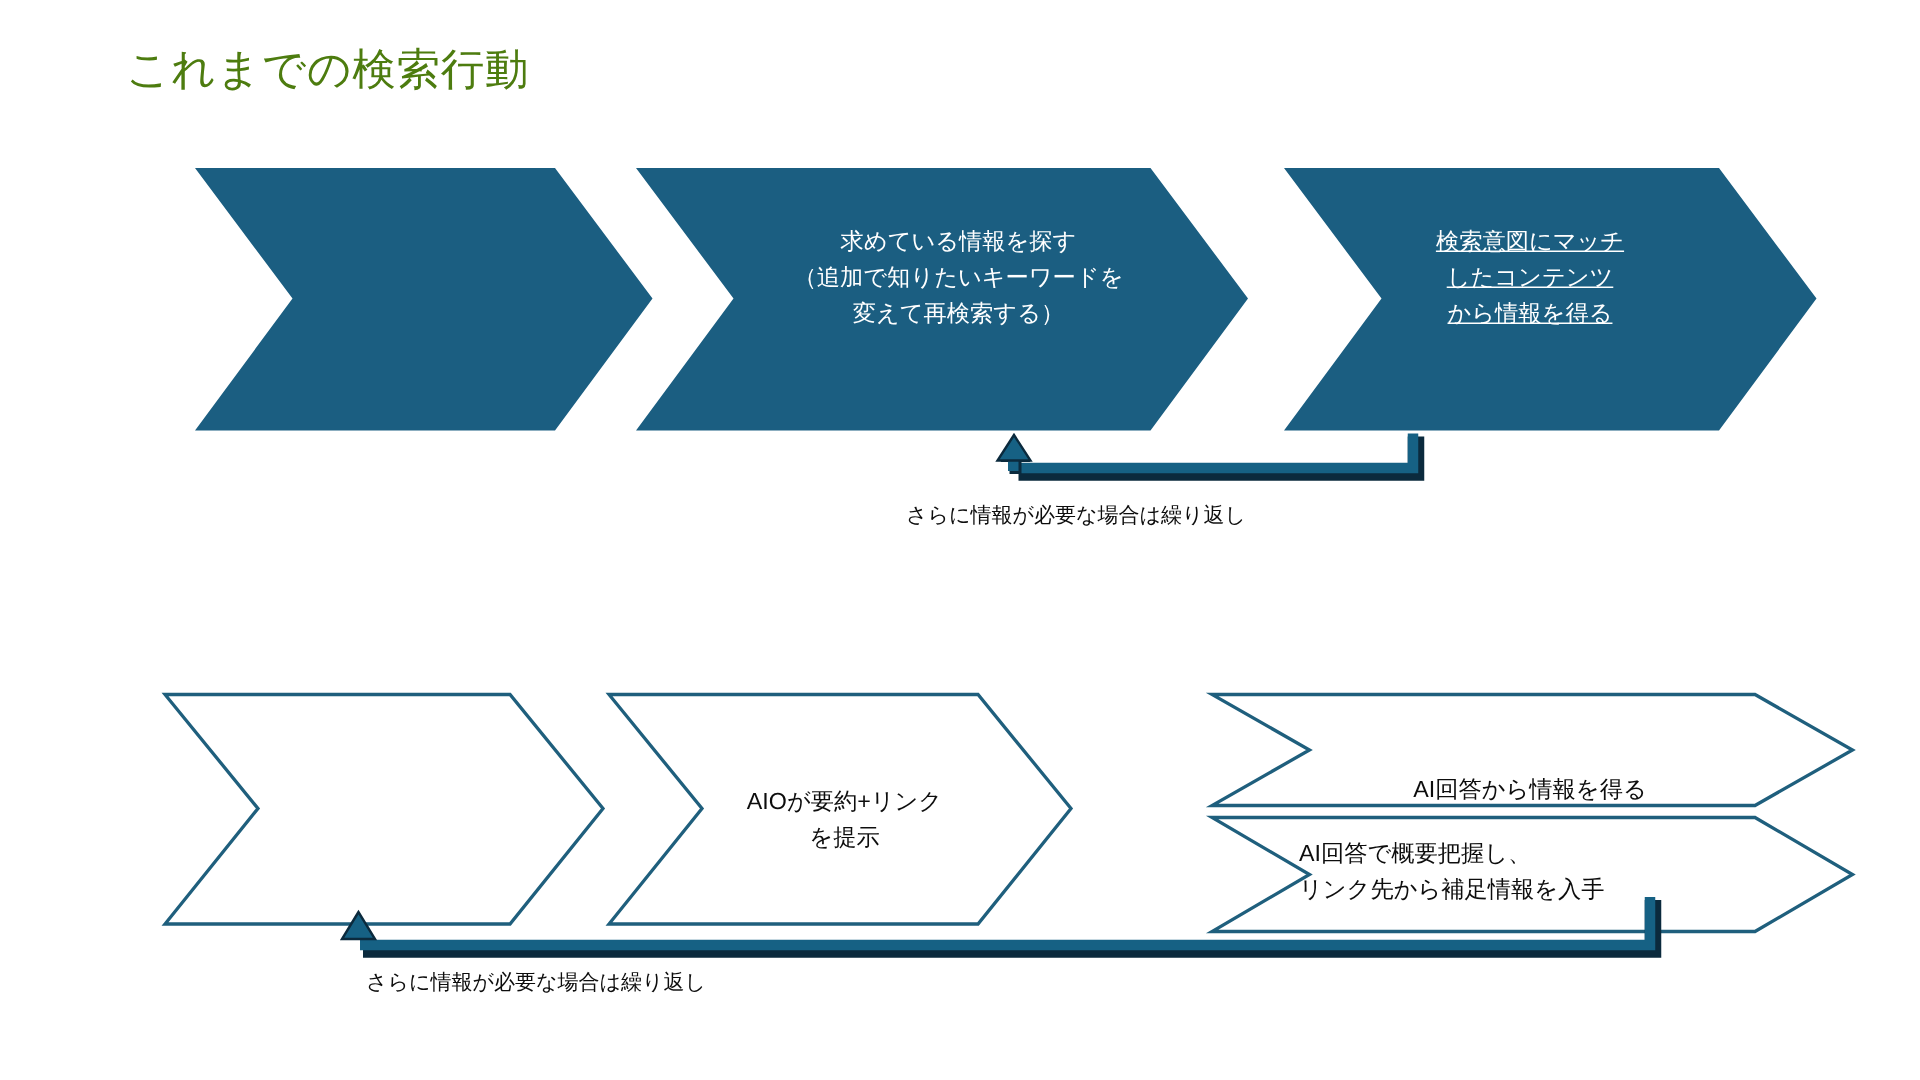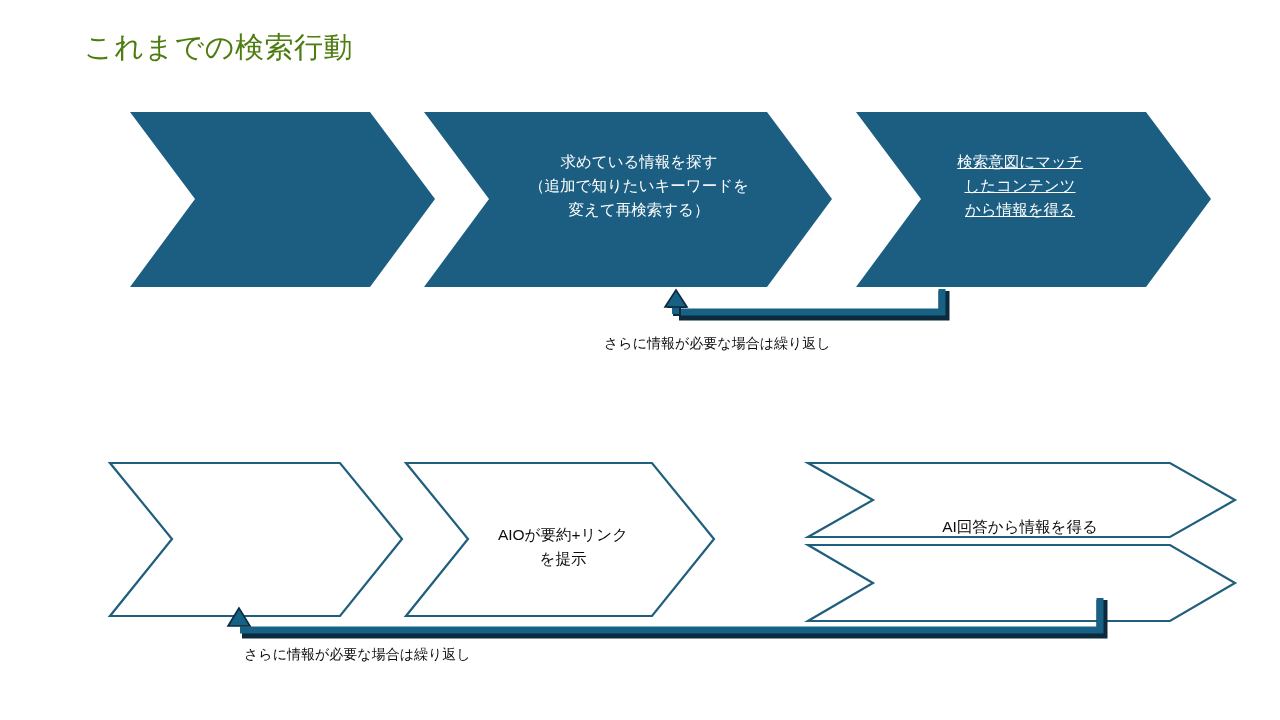--- a/index.html
+++ b/index.html
@@ -127,16 +127,18 @@
 から情報を得る</div>
 
   <div id="loop-caption-top" class="loop-caption">さらに情報が必要な場合は繰り返し</div>
 
 
   <div class="chev-text outlined" style="left:452px; top:503px; width:222px;margin-top:20px;">AIOが要約+リンク
 を提示</div>
 
   <div class="chev-text outlined" style="left:870px; top:489px; width:300px;margin-top:26px;">AI回答から情報を得る</div>
 
+  <div class="chev-text outlined leftalign" style="left:866px; top:558px; width:320px;">AI回答で概要把握し、
+リンク先から補足情報を入手</div>
 
   <div id="loop-caption-bottom" class="loop-caption">さらに情報が必要な場合は繰り返し</div>
 
 </div>
 
 </body></html>

